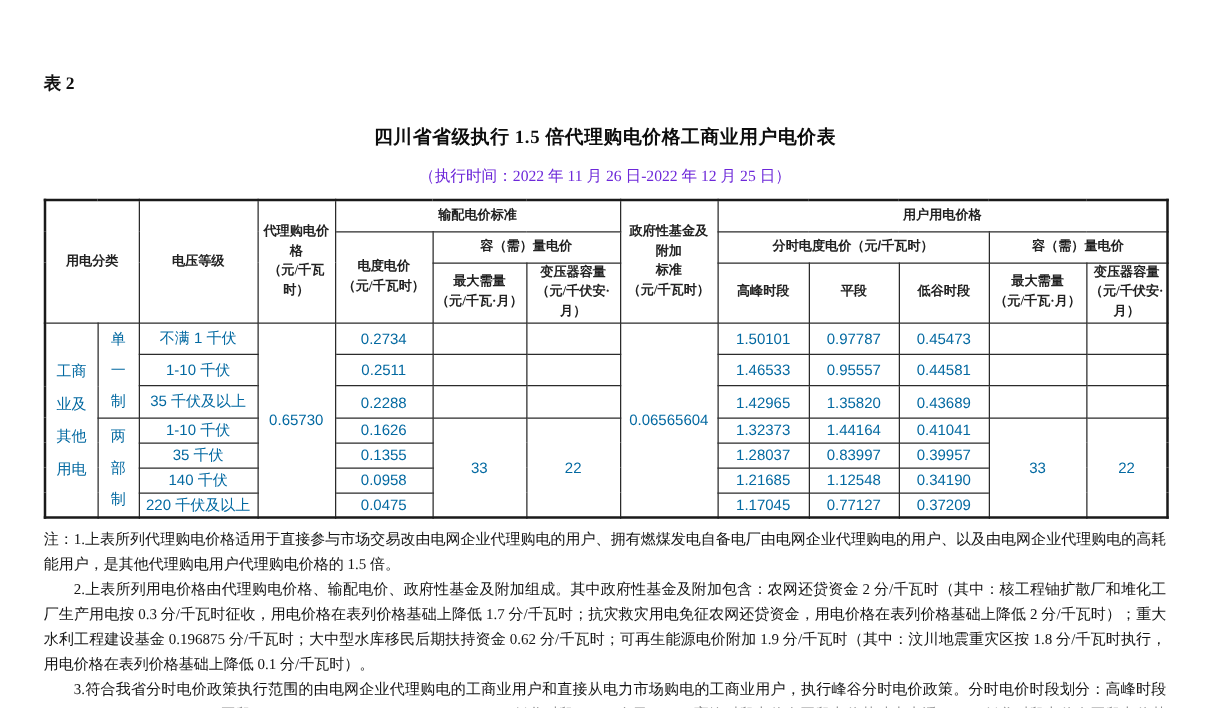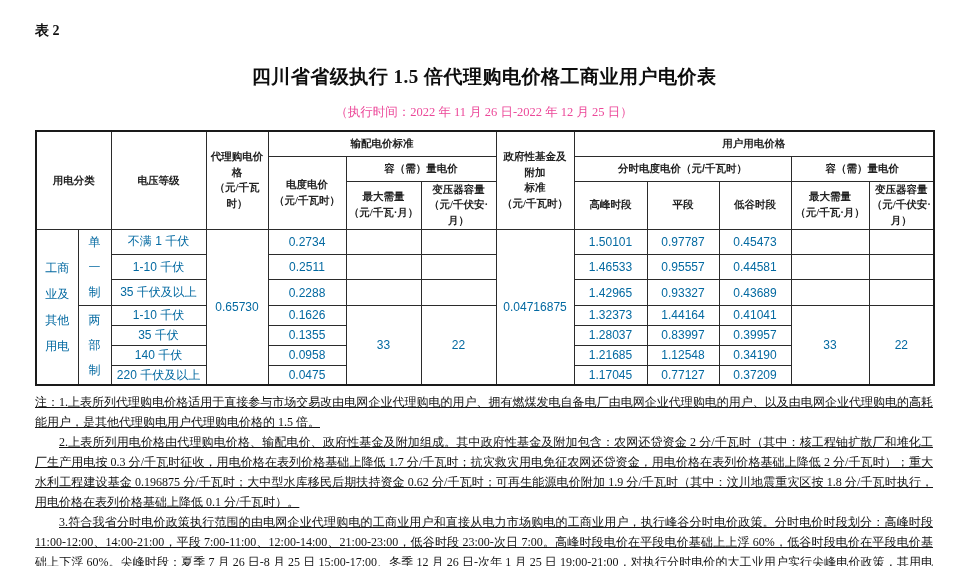--- a/index.html
+++ b/index.html
@@ -5,31 +5,31 @@
   html,body { margin:0; padding:0; background:#ffffff; }
   body {
     width:964px; height:566px; overflow:hidden;
     font-family:"Liberation Sans","DejaVu Sans",sans-serif;
     color:#1f1f1f;
   }
   .page { padding:22px 31px 0 35px; }
 
   .table-label {
     font-family:"Liberation Serif","DejaVu Serif",serif;
-    font-size:14px; font-weight:bold; color:#111;
+    font-size:14px; font-weight:bold; color:#111;margin-top:36px;
   }
   .doc-title {
     margin:24px 0 0 0; text-align:center;
     font-family:"Liberation Serif","DejaVu Serif",serif;
-    font-size:19px; font-weight:bold; color:#0d0d0d; letter-spacing:0.5px;
+    font-size:15px; font-weight:bold; color:#0d0d0d; letter-spacing:0.5px;
   }
   .doc-subtitle {
     margin-top:14px; text-align:center;
     font-family:"Liberation Serif","DejaVu Serif",serif;
-    font-size:12.5px; color:#ec4899;
+    font-size:12.5px; color:#6d28d9;
   }
 
   table.price-table {
     margin-top:9px; width:898px; table-layout:fixed;
     border-collapse:collapse; border:2px solid #1a1a1a;
   }
   .price-table th, .price-table td {
     border:1px solid #2b2b2b; text-align:center; vertical-align:middle;
     padding:0 2px; overflow:hidden;
   }
@@ -43,21 +43,21 @@
   .price-table tbody td { font-size:12px; color:#0369a1; }
   .ln { display:block;font-family:Liberation Serif, serif; }
   .v2 { display:inline-block; width:2em; word-break:break-all; line-height:25px; font-size:12px; }
   .v1 { display:inline-block; width:1em; word-break:break-all; line-height:25px; font-size:12px; }
 
   .notes {
     margin-top:6px; width:898px;
     font-family:"Liberation Serif","DejaVu Serif",serif;
     font-size:12px; line-height:20px; color:#141414; text-align:justify;
   }
-  .notes p { margin:0;text-decoration:underline; }
+  .notes p { margin:0; }
   .notes p.indent { text-indent:2em; }
 </style>
 </head>
 <body>
 
 <div class="page">
 
   <div class="table-label">表 2</div>
 
   <h1 class="doc-title">四川省省级执行 1.5 倍代理购电价格工商业用户电价表</h1>
@@ -129,21 +129,21 @@
     </thead>
     <tbody>
       <tr>
         <td rowspan="7"><span class="v2" style="line-height:26px;">工商业及其他用电</span></td>
         <td rowspan="3"><span class="v1">单一制</span></td>
         <td>不满 1 千伏</td>
         <td rowspan="7">0.65730</td>
         <td>0.2734</td>
         <td></td>
         <td></td>
-        <td rowspan="7">0.04716875</td>
+        <td rowspan="7">0.06565604</td>
         <td>1.50101</td>
         <td>0.97787</td>
         <td>0.45473</td>
         <td></td>
         <td></td>
       </tr>
       <tr>
         <td>1-10 千伏</td>
         <td>0.2511</td>
         <td></td>
@@ -153,21 +153,21 @@
         <td>0.44581</td>
         <td></td>
         <td></td>
       </tr>
       <tr>
         <td>35 千伏及以上</td>
         <td>0.2288</td>
         <td></td>
         <td></td>
         <td>1.42965</td>
-        <td>0.93327</td>
+        <td>1.35820</td>
         <td>0.43689</td>
         <td></td>
         <td></td>
       </tr>
       <tr>
         <td rowspan="4"><span class="v1">两部制</span></td>
         <td>1-10 千伏</td>
         <td>0.1626</td>
         <td rowspan="4">33</td>
         <td rowspan="4">22</td>

